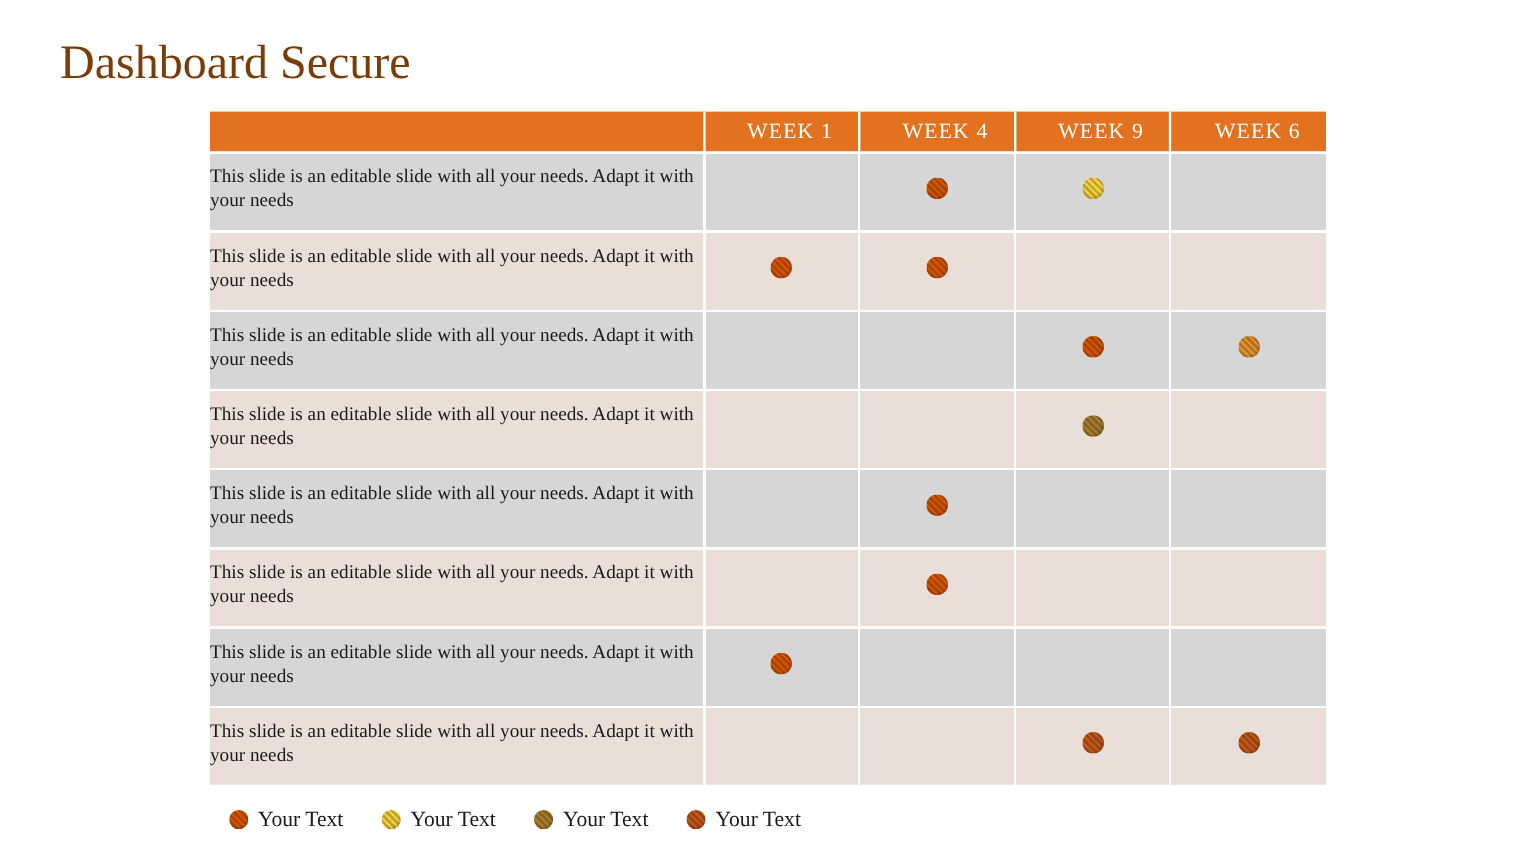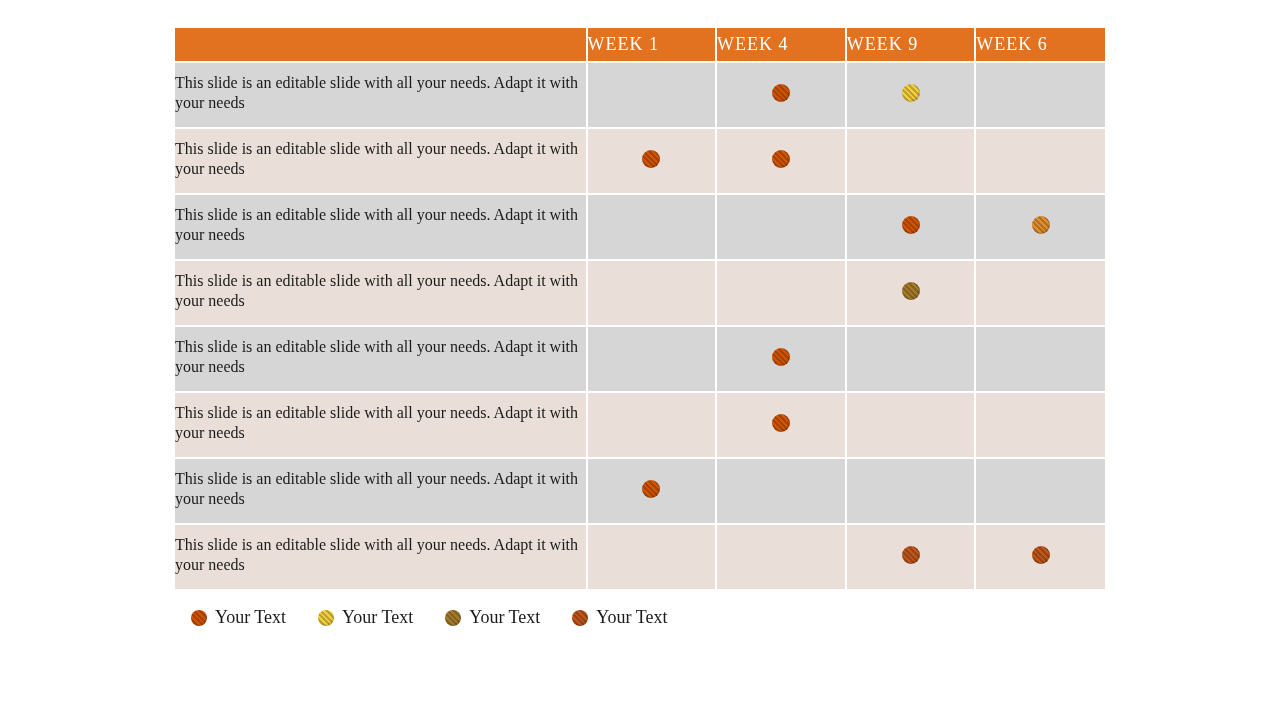--- a/index.html
+++ b/index.html
@@ -29,22 +29,22 @@
     margin: 0 auto;
     table-layout: fixed;
     width: 930px;
   }
   th {
     background: #e37220;
     color: #ffffff;
     font-weight: normal;
     font-size: 18px;
     letter-spacing: 1px;
-    padding: 6px 0;
-    text-align: left;
+    padding: 6px 21px;
+    text-align: right;
     border-right: 2px solid #ffffff;
   }
   th:first-child { border-right: 2px solid #ffffff; }
   th:last-child  { border-right: none; }
   td {
     font-size: 16px;
     line-height: 1.25;
     padding: 10px 0;
     vertical-align: top;
     border-right: 2px solid #ffffff;
@@ -89,20 +89,21 @@
     gap: 8px;
     margin: 0 16px;
   }
   .legend-item .dot { width: 16px; height: 16px; }
 </style>
 </head>
 <body>
 
 <div class="slide">
 
+  <h1 class="title">Dashboard Secure</h1>
 
   <table>
     <colgroup>
       <col style="width:400px">
       <col style="width:126px">
         <col style="width:126px">
       <col style="width:126px">
         <col style="width:126px">
     </colgroup>
     <thead>

